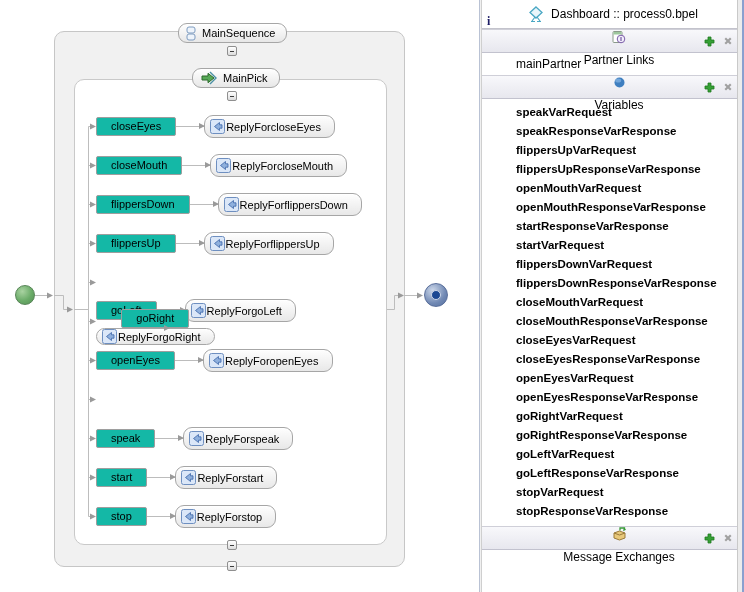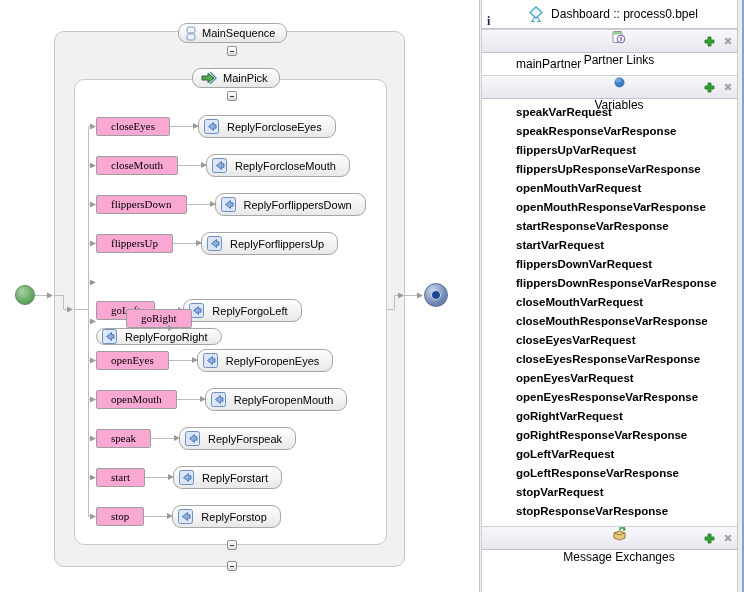--- a/index.html
+++ b/index.html
@@ -20,26 +20,26 @@
     background:linear-gradient(#ffffff,#e7e7e7); border:1px solid #a6a6a6;
     border-radius:9px; padding:0 11px 0 7px; height:20px; font-size:11px;
     box-shadow:inset 0 1px 0 #fff; white-space:nowrap;
   }
   #main-sequence { left:178px; top:23px; }
   #main-pick { left:192px; top:68px; }
   .collapse { position:absolute; z-index:4; width:10px; height:10px;
     background:linear-gradient(#ffffff,#dcdcdc); border:1px solid #8f8f8f; border-radius:2px; }
   .collapse::after { content:""; position:absolute; left:2px; right:2px; top:3.5px; height:1px; background:#3c3c3c; }
   .pick-row { position:absolute; left:96px; height:25px; display:flex; align-items:center; z-index:3; white-space:nowrap; }
-  .branch-box { background:#f9a8d4; border:1px solid #9e9e9e; border-radius:2px;
-    font-size:11px; padding:2px 14px; line-height:13px;font-family:Liberation Serif, serif; }
+  .branch-box { background:#14b8a6; border:1px solid #9e9e9e; border-radius:2px;
+    font-size:11px; padding:2px 14px; line-height:13px; }
   .conn { width:28px; height:1px; background:#bcbcbc; position:relative; }
   .conn::after { content:""; position:absolute; right:-1px; top:-3px;
     border-left:6px solid #9a9a9a; border-top:3px solid transparent; border-bottom:3px solid transparent; }
-  .reply-box { display:flex; align-items:center; gap:8px;
+  .reply-box { display:flex; align-items:center; gap:1px;
     background:linear-gradient(#fefefe,#e8e8e8); border:1px solid #a6a6a6; border-radius:9px;
     height:23px; padding:0 13px 0 5px; font-size:11px; box-shadow:inset 0 1px 0 #fff; }
   .start-node { position:absolute; left:15px; top:285px; width:20px; height:20px; border-radius:50%; z-index:3;
     background:radial-gradient(circle at 35% 30%, #a9d3a1, #6aab68 55%, #559155);
     border:1px solid #578457; }
   .end-node { position:absolute; left:424px; top:283px; width:24px; height:24px; border-radius:50%; z-index:3;
     background:radial-gradient(circle at 35% 30%, #cdd8ea, #7189b4 60%, #546f9f);
     border:1px solid #5a6f9b; display:flex; align-items:center; justify-content:center; }
   .end-node .dot { width:10px; height:10px; border-radius:50%; background:#1c4893; border:1px solid #cdd7e8; }
   
@@ -217,33 +217,20 @@
     <div class="reply-box">
       <span class="sec-icon">
           <svg width="15" height="15" viewBox="0 0 15 15">
             <rect x="0.5" y="0.5" width="14" height="14" rx="2" fill="#dbe7f8" stroke="#6e8fc0"></rect>
             <path d="M9.5 3.5 L4.5 7.5 L9.5 11.5 V9.2 H12 V5.8 H9.5 Z" fill="#8fb0dd" stroke="#3c66a8" stroke-width="0.8"></path>
           </svg>
         </span>
       <span>ReplyForopenEyes</span>
     </div>
   </div>
-  <div class="pick-row" style="top:387px;">
-    <div class="branch-box">openMouth</div>
-    <div class="conn"></div>
-    <div class="reply-box">
-      <span class="sec-icon">
-          <svg width="15" height="15" viewBox="0 0 15 15">
-            <rect x="0.5" y="0.5" width="14" height="14" rx="2" fill="#dbe7f8" stroke="#6e8fc0"></rect>
-            <path d="M9.5 3.5 L4.5 7.5 L9.5 11.5 V9.2 H12 V5.8 H9.5 Z" fill="#8fb0dd" stroke="#3c66a8" stroke-width="0.8"></path>
-          </svg>
-        </span>
-      <span>ReplyForopenMouth</span>
-    </div>
-  </div>
   <div class="pick-row" style="top:426px;">
     <div class="branch-box">speak</div>
     <div class="conn"></div>
     <div class="reply-box">
       <span class="sec-icon">
           <svg width="15" height="15" viewBox="0 0 15 15">
             <rect x="0.5" y="0.5" width="14" height="14" rx="2" fill="#dbe7f8" stroke="#6e8fc0"></rect>
             <path d="M9.5 3.5 L4.5 7.5 L9.5 11.5 V9.2 H12 V5.8 H9.5 Z" fill="#8fb0dd" stroke="#3c66a8" stroke-width="0.8"></path>
           </svg>
         </span>

